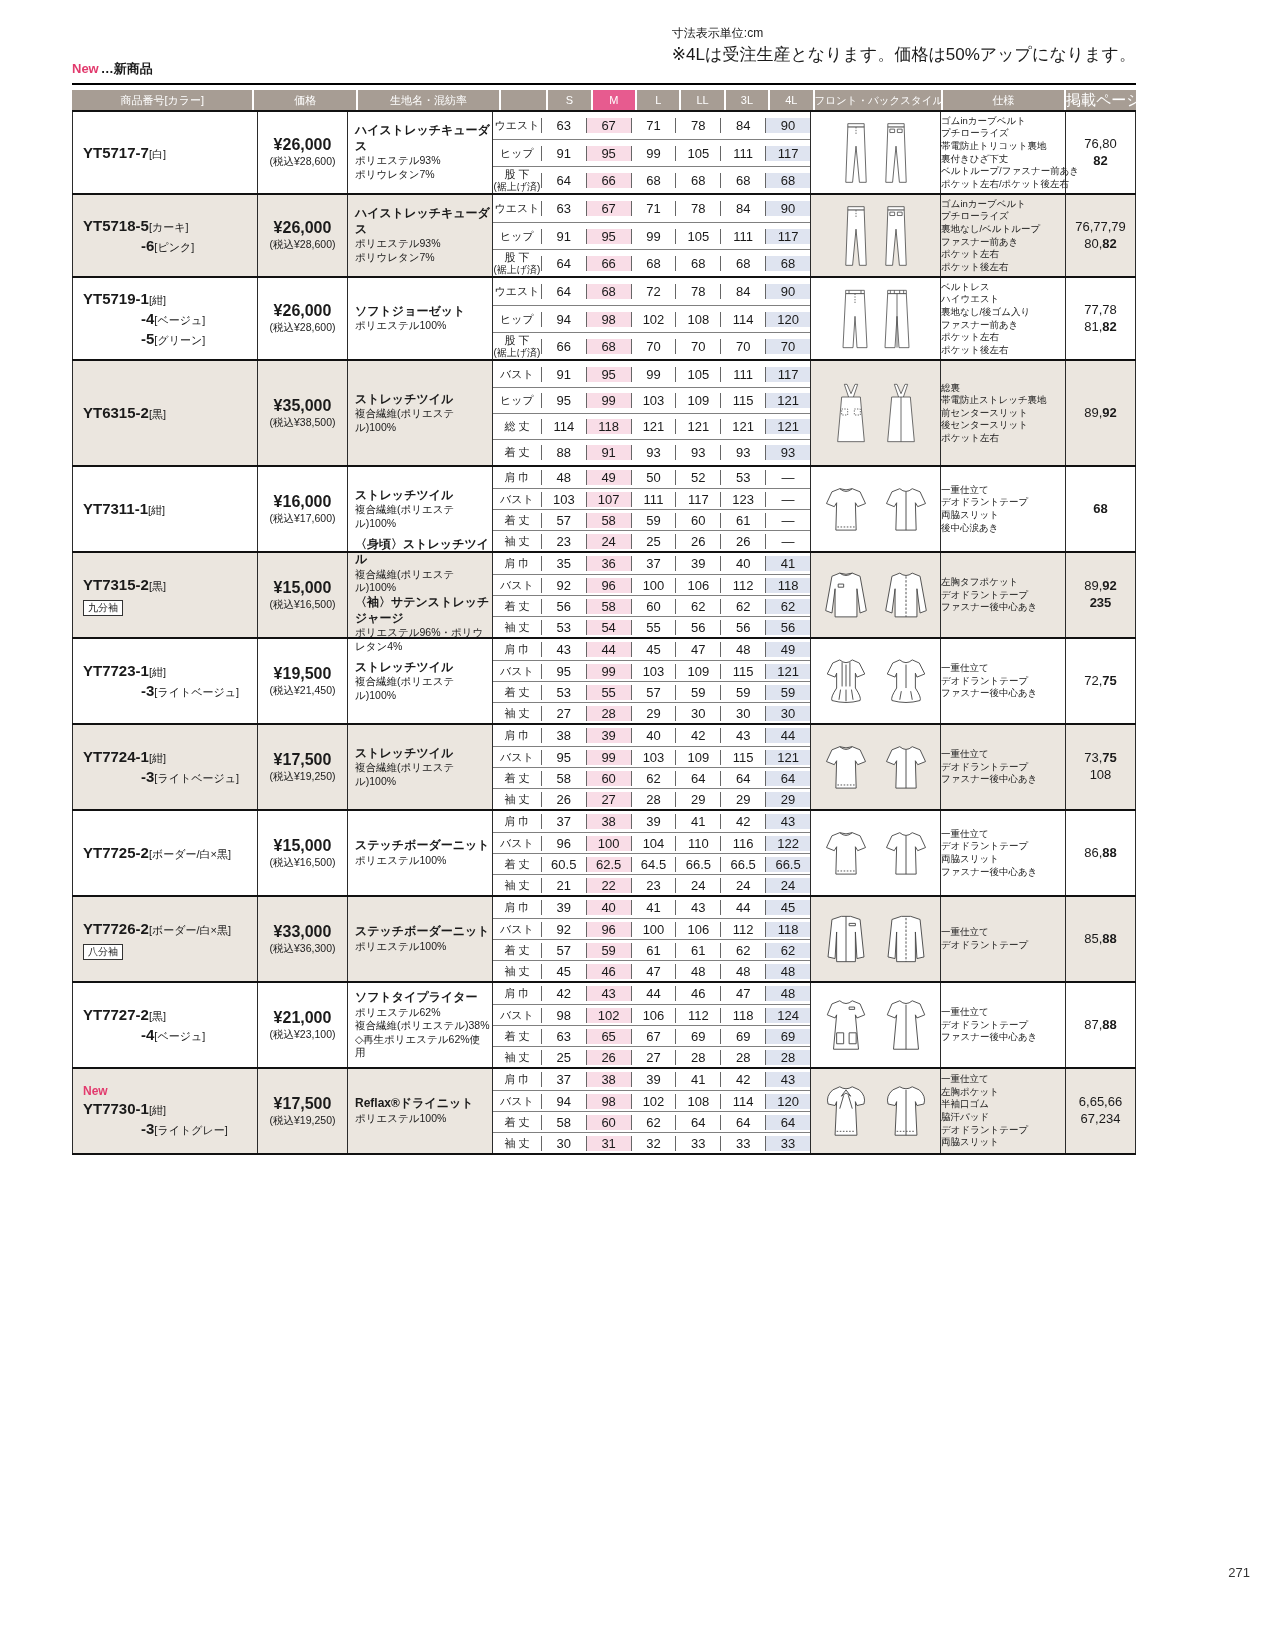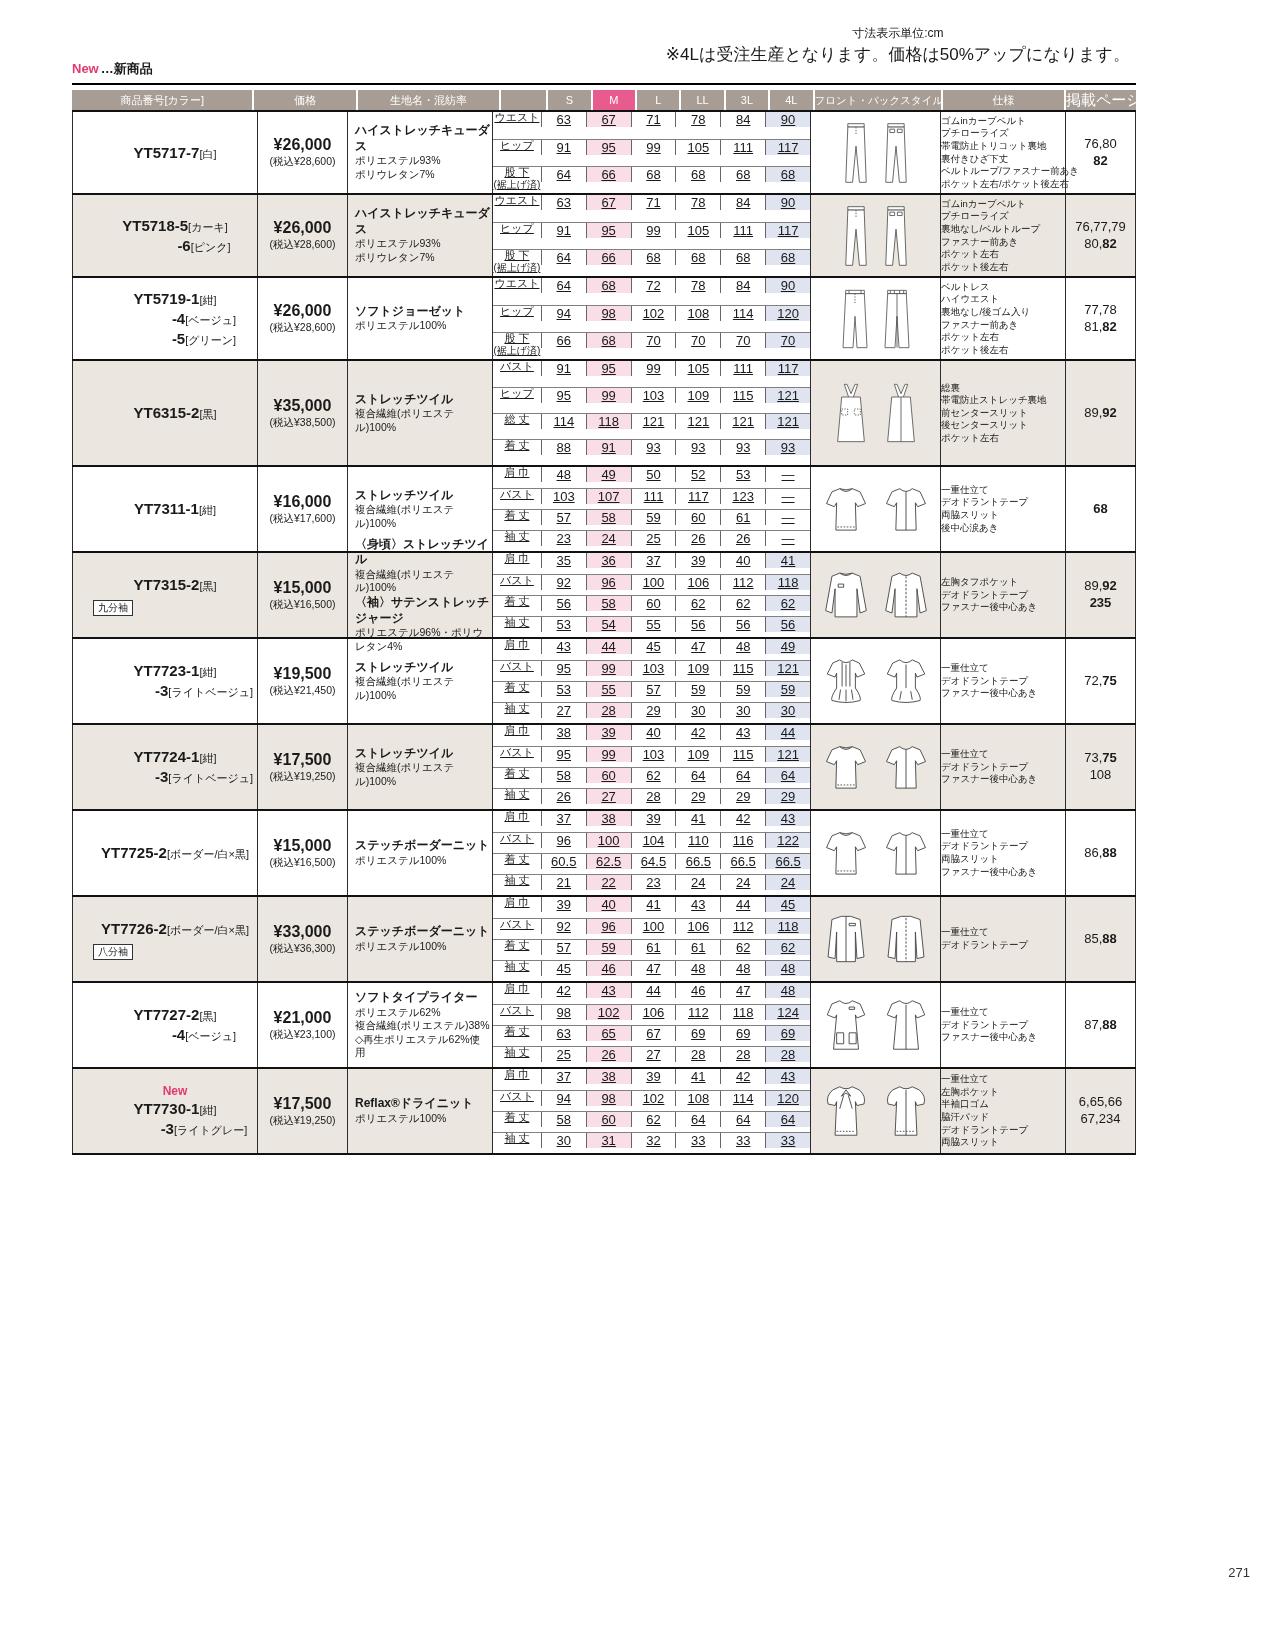--- a/index.html
+++ b/index.html
@@ -4,56 +4,56 @@
 <style>
   * { margin:0; padding:0; box-sizing:border-box; }
   html,body { background:#fff; }
   body {
     width:1280px; height:1634px; position:relative; overflow:hidden;
     font-family:"Liberation Sans","DejaVu Sans",sans-serif; color:#1a1a1a;
   }
   .page { position:absolute; inset:0; }
 
   
-  .top-notes { position:absolute; top:24px; right:150px; text-align:center; line-height:1.5; }
+  .top-notes { position:absolute; top:24px; right:144px; text-align:left; line-height:1.5; }
   .top-notes .unit { font-size:12px; }
   .top-notes .order { font-size:17px; }
 
   
   .title-bar { position:absolute; left:72px; top:60px; width:1064px; border-bottom:2px solid #000; padding-bottom:5px; font-weight:bold; font-size:13px; }
   .new-word { color:var(--new,#e23a6d); margin-right:2px; }
 
   
   .ptable { position:absolute; left:72px; top:90px; width:1064px; }
   .thead { display:flex; height:20px; background:var(--hdr,#a79d94); color:#fff; font-size:11px; text-align:center; }
   .th { line-height:20px; border-right:2px solid #fff; white-space:nowrap; overflow:hidden; }
   .th:last-child { border-right:none; }
   .h-prod{width:185px;} .h-price{width:105px;} .h-fabric{width:145px;} .h-blank{width:48px;}
   .h-size{width:45px;} .h-size.m{background:var(--mh,#e75b8f);}
   .h-style{width:130px; font-size:10.5px;} .h-spec{width:125px;} .h-pages{width:71px; font-size:15px;}
 
   .rows { border-bottom:2px solid #111; }
   .prow { display:flex; align-items:stretch; border-top:2px solid #111; background:#fff; }
   .prow.alt .cell { background:var(--alt,#ebe6df); }
   .cell { border-left:1px solid #2b2b2b; position:relative; }
-  .c-prod { width:185px; display:flex; flex-direction:column; justify-content:center; padding-left:20px;align-items:center; }
+  .c-prod { width:185px; display:flex; flex-direction:column; justify-content:center; padding-left:10px; }
   .new-flag { color:var(--new,#e23a6d); font-weight:bold; font-size:12px; margin-bottom:1px; }
   .code-line { line-height:1.25; white-space:nowrap; }
   .code-line.cont { padding-left:58px; }
   .code { font-weight:bold; font-size:15px; }
   .suffix { font-size:11px; }
   .sleeve-tag { display:inline-block; align-self:flex-start; border:1px solid #333; font-size:10px; padding:0 4px; margin-top:5px; background:#fff; }
   .c-price { width:90px; display:flex; flex-direction:column; justify-content:center; align-items:center; text-align:center; }
   .price-main { font-weight:bold; font-size:16px; }
   .price-tax { font-size:10.5px; margin-top:1px; }
   .c-fabric { width:145px; display:flex; flex-direction:column; justify-content:center; padding-left:7px; padding-right:2px; }
   .fab-line { font-size:10.5px; line-height:1.3; }
   .fab-line.b { font-weight:bold; font-size:12px; }
   .c-grid { width:318px; border-left:1px solid #2b2b2b; background:#fff; }
-  .meas-row { display:flex; align-items:flex-start;text-decoration:underline; }
+  .meas-row { display:flex; align-items:center; }
   .meas-row + .meas-row { border-top:1px solid #808080; }
   .meas-label { width:48px; display:flex; flex-direction:column; justify-content:center; align-items:center; font-size:11px; line-height:1; background:#fff; }
   .ml-sub { font-size:10px; margin-top:2px; }
   .val { width:45px; border-left:1px solid #666; display:flex; align-items:center; justify-content:center; font-size:13px; background:#fff; }
   .val.m-col { background:var(--mc,#f9dde7); }
   .val.l4-col { background:var(--l4,#dfe4f0); }
   .val.l4-off { background:#fff; }
   .c-style { width:130px; display:flex; align-items:center; justify-content:center; gap:10px; }
   .gar { display:flex; align-items:center; }
   .c-spec { width:125px; display:flex; flex-direction:column; justify-content:center; padding-right:2px; }

